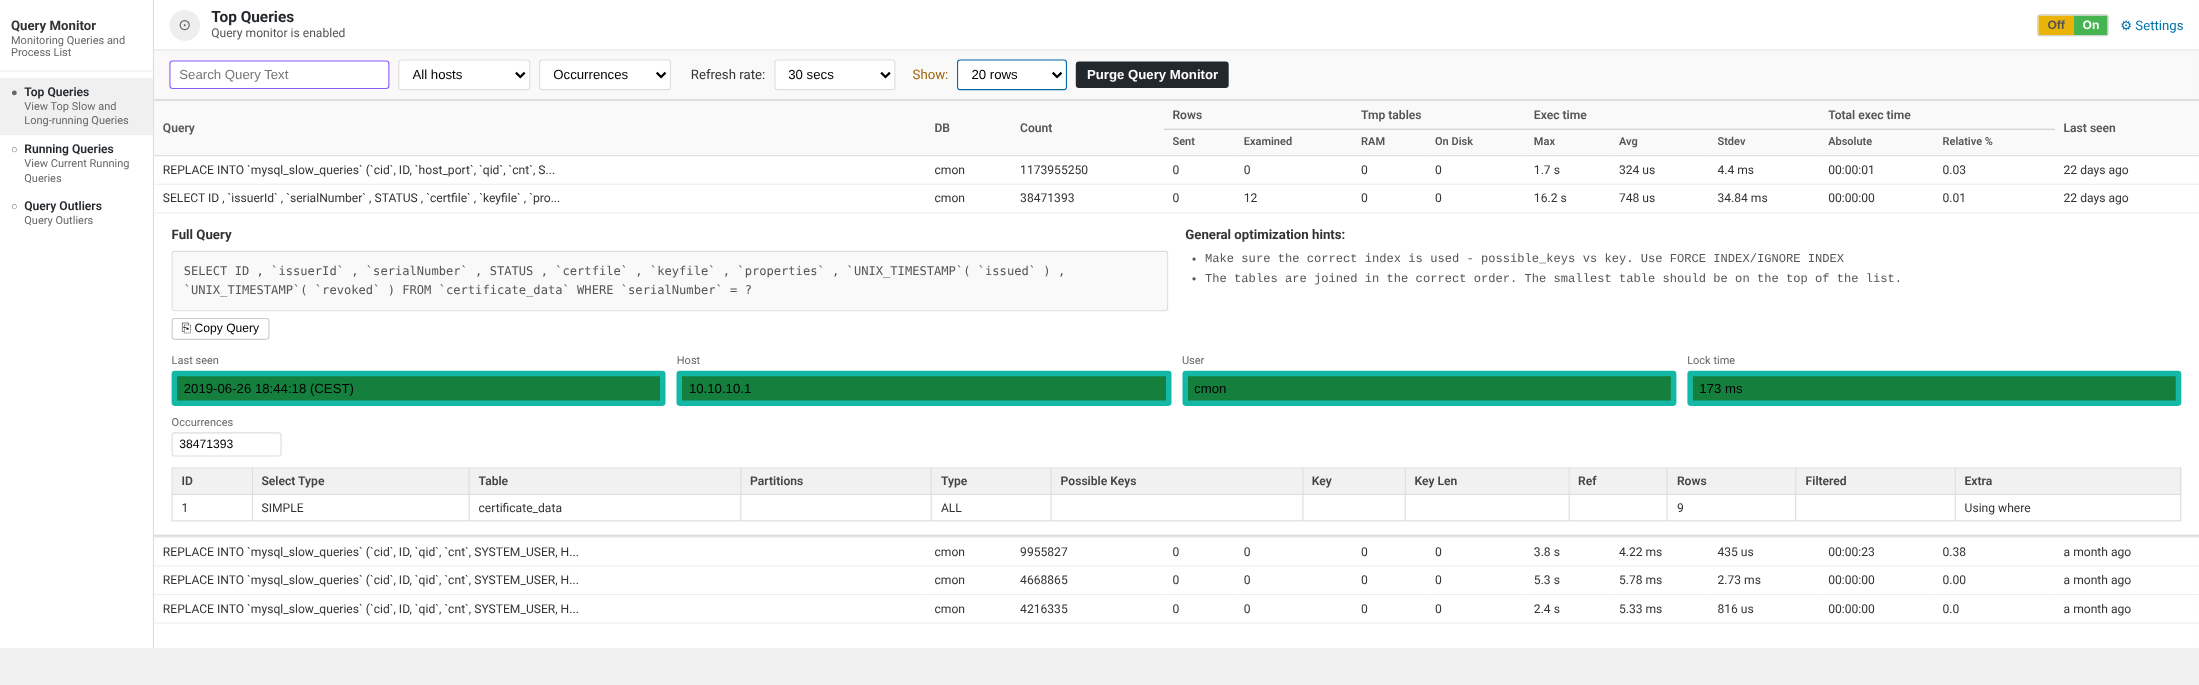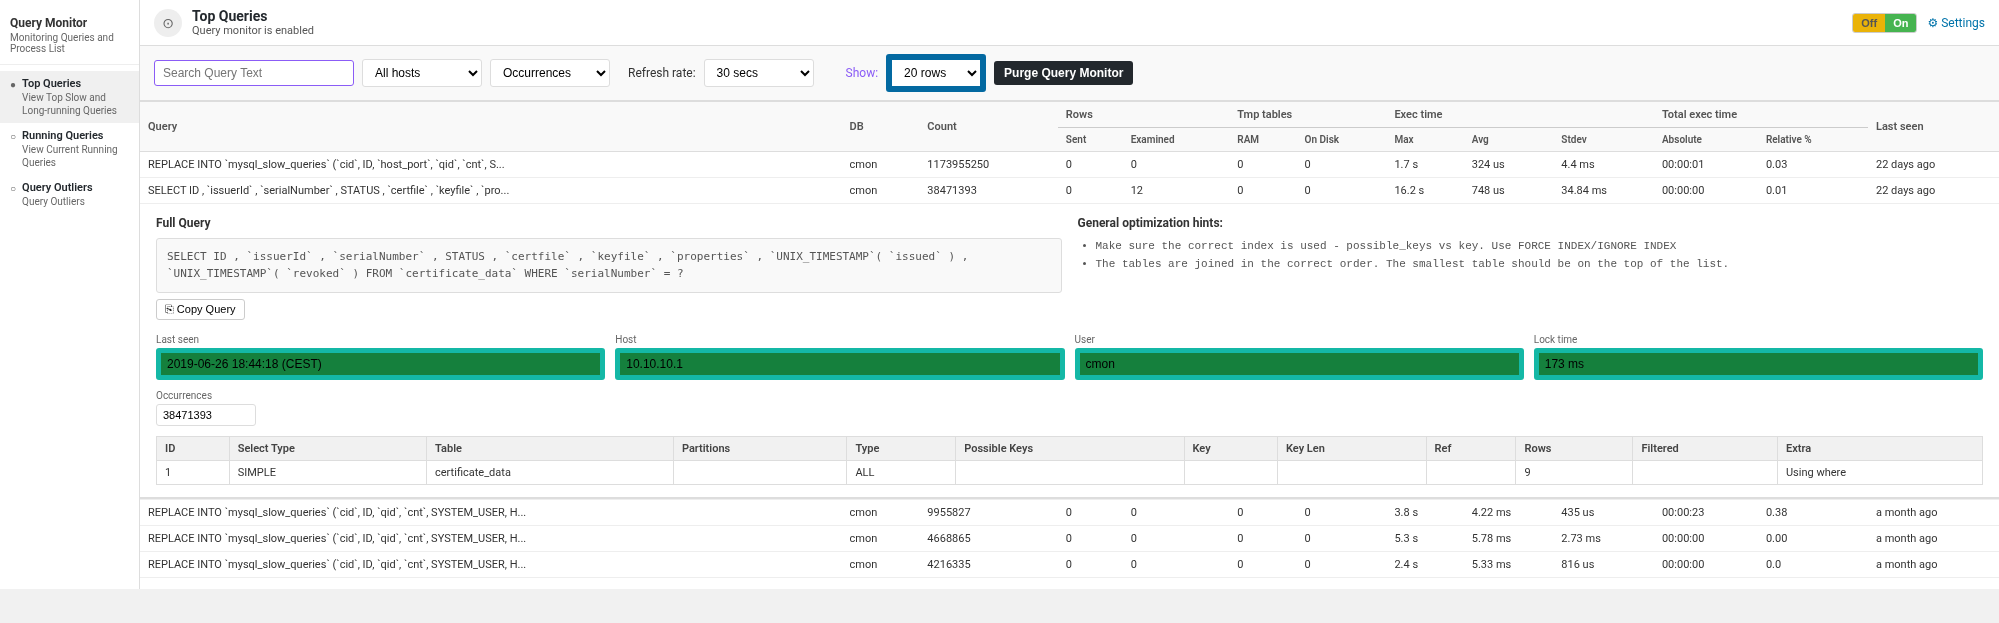--- a/index.html
+++ b/index.html
@@ -34,22 +34,22 @@
     .toggle-btn.active-off { background: #eab308; color: #555; }
     .toggle-btn.active-on { background: #46b450; color: #fff; }
     .settings-btn { margin-left: auto; font-size: 12px; color: #0073aa; cursor: pointer; text-decoration: none; }
 
     
     .toolbar { background: #f9f9f9; border-bottom: 1px solid #ddd; padding: 8px 14px; display: flex; align-items: center; gap: 8px; flex-wrap: wrap; }
     .search-input { padding: 5px 8px; border: 1px solid #8b5cf6; border-radius: 3px; font-size: 12px; width: 200px; color: #555; }
     .select-dropdown { padding: 5px 8px; border: 1px solid #ddd; border-radius: 3px; font-size: 12px; background: #fff; cursor: pointer; min-width: 120px; }
     .refresh-label { font-size: 12px; color: #333; margin-left: 10px; }
     .refresh-select { padding: 5px 8px; border: 1px solid #ddd; border-radius: 3px; font-size: 12px; background: #fff; min-width: 110px; }
-    .show-label { font-size: 12px; color: #8b5cf6; margin-left: 24px; }
-    .show-select { padding: 5px 8px; border: 6px solid #0369a1; border-radius: 3px; font-size: 12px; background: #fff; min-width: 100px; }
+    .show-label { font-size: 12px; color: #a16207; margin-left: 8px; }
+    .show-select { padding: 5px 8px; border: 1px solid #0369a1; border-radius: 3px; font-size: 12px; background: #fff; min-width: 100px; }
     .purge-btn { padding: 5px 10px; background: #23282d; color: #fff; border: none; border-radius: 3px; font-size: 12px; cursor: pointer; font-weight: 600; }
 
     
     .content { flex: 1; overflow-y: auto; overflow-x: auto; padding: 0; background: #fff; }
 
     
     .query-table { width: 100%; border-collapse: collapse; font-size: 11px; }
     .query-table th { background: #f9f9f9; border-bottom: 1px solid #ddd; border-top: 1px solid #ddd; padding: 6px 8px; text-align: left; font-weight: 600; color: #555; white-space: nowrap; }
     .query-table td { border-bottom: 1px solid #eee; padding: 6px 8px; vertical-align: top; }
     .th-sub { font-weight: normal; font-size: 10px; }

